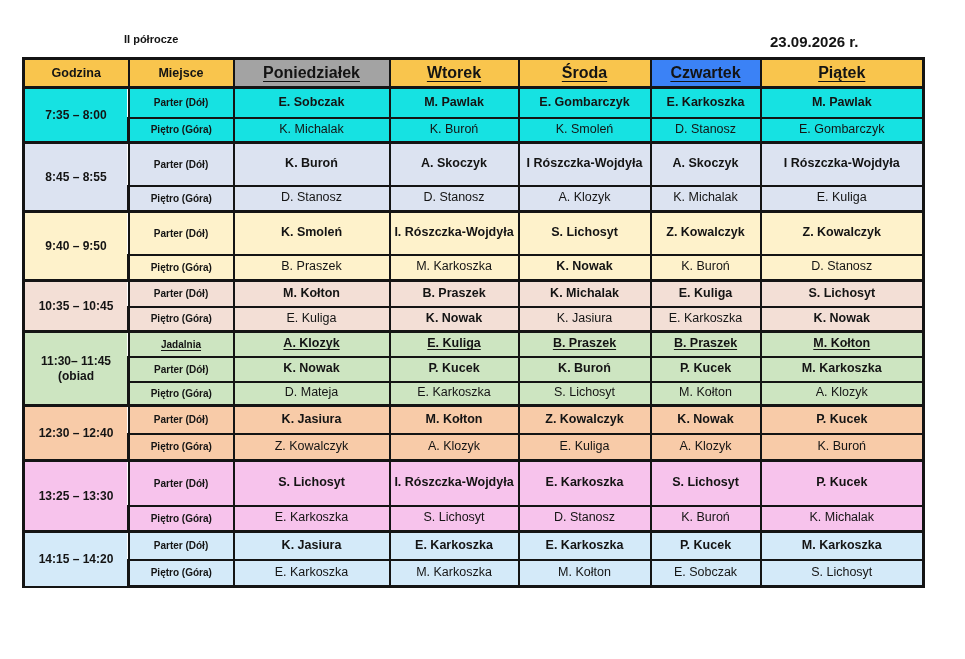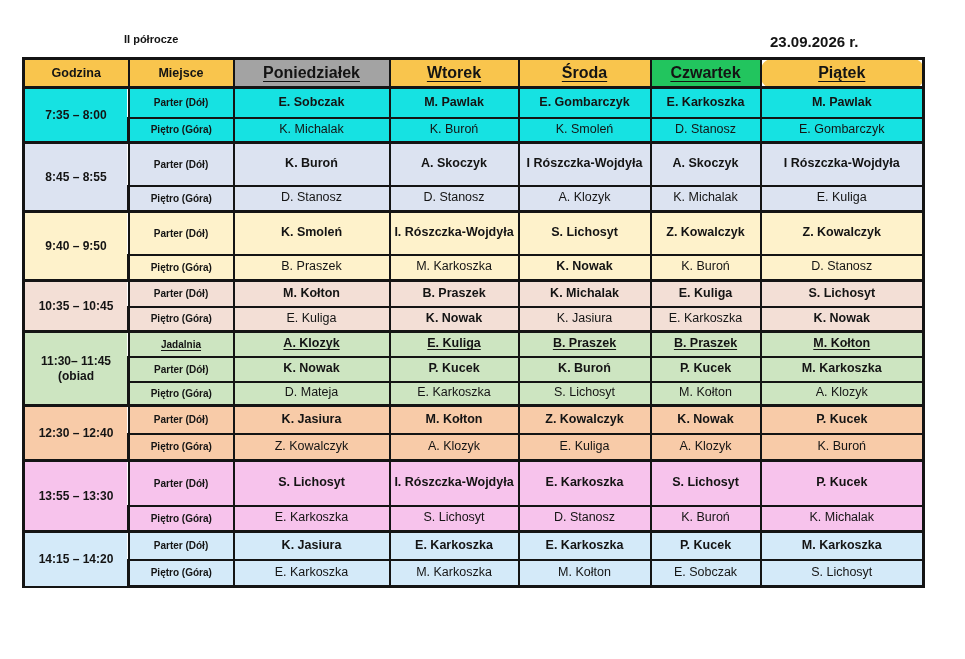--- a/index.html
+++ b/index.html
@@ -61,22 +61,22 @@
         <col style="width:110px">
         <col style="width:163px">
     </colgroup>
     <thead>
       <tr style="height:29px">
         <th class="small-head" style="background: rgb(249, 197, 77);">Godzina</th>
         <th class="small-head" style="background: rgb(249, 197, 77);">Miejsce</th>
         <th class="day-head" style="background: #a3a3a3;">Poniedziałek</th>
         <th class="day-head" style="background: rgb(249, 197, 77);">Wtorek</th>
         <th class="day-head" style="background: rgb(249, 197, 77);">Środa</th>
-        <th class="day-head" style="background: #22c55e; margin-left: 42px;">Czwartek</th>
-        <th class="day-head" style="background: rgb(249, 197, 77); border-radius: 11px;">Piątek</th>
+        <th class="day-head" style="background: #3b82f6; margin-left: 42px;">Czwartek</th>
+        <th class="day-head" style="background: rgb(249, 197, 77);">Piątek</th>
       </tr>
     </thead>
     <tbody id="sched-body">
         <tr class="block-start" style="height: 30px;">
           <td class="time-cell" rowspan="2" style="background: rgb(22, 226, 226);">7:35 – 8:00</td>
           <td class="place-cell" style="background: rgb(22, 226, 226);">Parter (Dół)</td>
           <td class="name-cell name-bold" style="background: rgb(22, 226, 226);">E. Sobczak</td>
           <td class="name-cell name-bold" style="background: rgb(22, 226, 226);">M. Pawlak</td>
           <td class="name-cell name-bold" style="background: rgb(22, 226, 226);">E. Gombarczyk</td>
           <td class="name-cell name-bold" style="background: rgb(22, 226, 226);">E. Karkoszka</td>
@@ -177,21 +177,21 @@
         </tr>
         <tr style="height: 27px;">
           <td class="place-cell" style="background: rgb(248, 203, 168);">Piętro (Góra)</td>
           <td class="name-cell" style="background: rgb(248, 203, 168);">Z. Kowalczyk</td>
           <td class="name-cell" style="background: rgb(248, 203, 168);">A. Klozyk</td>
           <td class="name-cell" style="background: rgb(248, 203, 168);">E. Kuliga</td>
           <td class="name-cell" style="background: rgb(248, 203, 168);">A. Klozyk</td>
           <td class="name-cell" style="background: rgb(248, 203, 168);">K. Buroń</td>
         </tr>
         <tr class="block-start" style="height: 45px;">
-          <td class="time-cell" rowspan="2" style="background: rgb(247, 195, 236);">13:55 – 13:30</td>
+          <td class="time-cell" rowspan="2" style="background: rgb(247, 195, 236);">13:25 – 13:30</td>
           <td class="place-cell" style="background: rgb(247, 195, 236);">Parter (Dół)</td>
           <td class="name-cell name-bold" style="background: rgb(247, 195, 236);">S. Lichosyt</td>
           <td class="name-cell name-bold" style="background: rgb(247, 195, 236);">I. Rószczka-Wojdyła</td>
           <td class="name-cell name-bold" style="background: rgb(247, 195, 236);">E. Karkoszka</td>
           <td class="name-cell name-bold" style="background: rgb(247, 195, 236);">S. Lichosyt</td>
           <td class="name-cell name-bold" style="background: rgb(247, 195, 236);">P. Kucek</td>
         </tr>
         <tr style="height: 26px;">
           <td class="place-cell" style="background: rgb(247, 195, 236);">Piętro (Góra)</td>
           <td class="name-cell" style="background: rgb(247, 195, 236);">E. Karkoszka</td>

